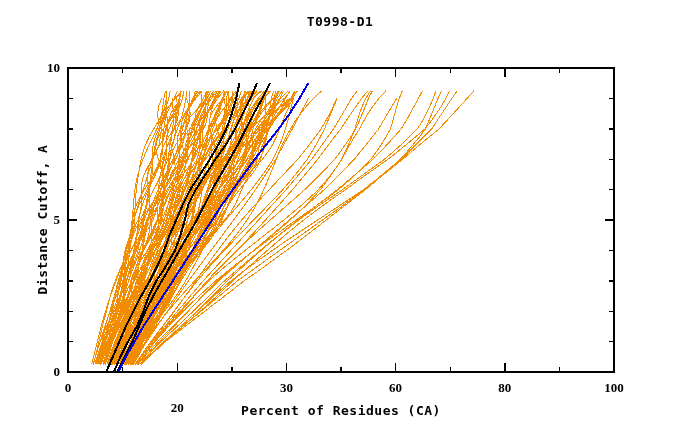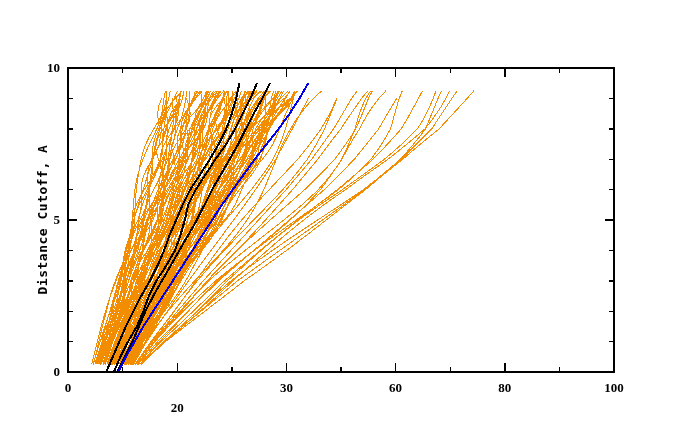--- a/index.html
+++ b/index.html
@@ -77,20 +77,21 @@
   .tick-label.y-tick {
     transform: translateY(-50%);
     text-align: right;
   }
 </style>
 </head>
 <body>
 
 <div id="figure">
 
+  <div class="chart-title">T0998-D1</div>
 
   <svg id="plot-svg" viewBox="0 0 680 440" preserveAspectRatio="none" shape-rendering="crispEdges">
     <g id="g-population">
         <path d="M93.50 364.40 L95.38 356.80 L97.15 349.20 L98.89 341.60 L100.67 334.00 L102.51 326.40 L104.42 318.80 L106.41 311.20 L108.24 303.60 L110.26 296.00 L112.59 288.40 L115.31 280.80 L118.41 273.20 L121.78 265.60 L125.18 258.00 L128.29 250.40 L130.86 242.80 L132.72 235.20 L133.87 227.60 L134.48 220.00 L134.82 212.40 L135.15 204.80 L135.65 197.20 L136.37 189.60 L137.29 182.00 L138.37 174.40 L139.64 166.80 L141.25 159.20 L143.14 151.60 L145.84 144.00 L149.44 136.40 L153.82 128.80 L158.32 121.20 L162.68 113.60 L166.30 106.00 L168.77 98.40 L170.20 90.80" fill="none" stroke="#f28c00" stroke-width="1"></path>
         <path d="M91.70 364.40 L93.66 356.80 L95.53 349.20 L97.35 341.60 L99.22 334.00 L101.17 326.40 L103.28 318.80 L105.60 311.20 L107.88 303.60 L110.41 296.00 L113.15 288.40 L116.01 280.80 L118.90 273.20 L121.71 265.60 L124.31 258.00 L126.60 250.40 L128.53 242.80 L130.08 235.20 L131.26 227.60 L132.13 220.00 L132.81 212.40 L133.42 204.80 L134.09 197.20 L134.97 189.60 L136.21 182.00 L137.92 174.40 L140.19 166.80 L143.02 159.20 L146.08 151.60 L149.54 144.00 L153.21 136.40 L156.87 128.80 L160.03 121.20 L162.73 113.60 L164.84 106.00 L166.24 98.40" fill="none" stroke="#f28c00" stroke-width="1"></path>
         <path d="M95.58 364.40 L98.09 356.80 L100.30 349.20 L102.15 341.60 L103.77 334.00 L105.45 326.40 L107.51 318.80 L110.17 311.20 L113.09 303.60 L116.19 296.00 L118.98 288.40 L121.05 280.80 L122.29 273.20 L122.98 265.60 L123.69 258.00 L125.06 250.40 L127.46 242.80 L130.81 235.20 L134.58 227.60 L137.96 220.00 L140.28 212.40 L141.28 204.80 L141.32 197.20 L141.21 189.60 L141.93 182.00 L144.14 174.40 L147.87 166.80 L152.46 159.20 L156.54 151.60 L159.34 144.00 L160.33 136.40 L159.76 128.80 L158.34 121.20 L157.64 113.60 L158.68 106.00 L161.74 98.40" fill="none" stroke="#f28c00" stroke-width="1"></path>
         <path d="M94.87 364.40 L97.04 356.80 L99.47 349.20 L102.20 341.60 L105.14 334.00 L107.98 326.40 L110.45 318.80 L112.42 311.20 L113.70 303.60 L114.85 296.00 L116.27 288.40 L118.26 280.80 L120.88 273.20 L123.87 265.60 L126.78 258.00 L129.14 250.40 L130.72 242.80 L131.67 235.20 L132.46 227.60 L133.72 220.00 L135.95 212.40 L139.24 204.80 L143.22 197.20 L147.17 189.60 L150.28 182.00 L152.10 174.40 L152.65 166.80 L152.54 159.20 L152.37 151.60 L153.25 144.00 L155.53 136.40 L158.92 128.80 L162.36 121.20 L165.13 113.60 L166.50 106.00 L166.41 98.40" fill="none" stroke="#f28c00" stroke-width="1"></path>
         <path d="M93.04 364.40 L95.35 356.80 L97.68 349.20 L100.05 341.60 L102.50 334.00 L104.98 326.40 L107.46 318.80 L109.93 311.20 L112.13 303.60 L114.28 296.00 L116.38 288.40 L118.41 280.80 L120.38 273.20 L122.29 265.60 L124.16 258.00 L126.02 250.40 L127.90 242.80 L129.81 235.20 L131.79 227.60 L133.87 220.00 L136.04 212.40 L138.31 204.80 L140.67 197.20 L143.09 189.60 L145.54 182.00 L147.98 174.40 L150.39 166.80 L152.71 159.20 L154.63 151.60 L156.41 144.00 L158.06 136.40 L159.58 128.80 L160.73 121.20 L161.82 113.60 L162.88 106.00 L163.98 98.40 L165.50 90.80" fill="none" stroke="#f28c00" stroke-width="1"></path>
         <path d="M96.71 364.40 L99.42 356.80 L102.10 349.20 L104.50 341.60 L106.51 334.00 L108.12 326.40 L109.60 318.80 L111.35 311.20 L113.45 303.60 L116.26 296.00 L119.56 288.40 L122.88 280.80 L125.71 273.20 L127.71 265.60 L128.94 258.00 L129.84 250.40 L131.04 242.80 L133.09 235.20 L136.15 227.60 L139.91 220.00 L143.65 212.40 L146.54 204.80 L148.08 197.20 L148.30 189.60 L147.83 182.00 L147.69 174.40 L148.82 166.80 L151.68 159.20 L155.70 151.60 L160.30 144.00 L164.31 136.40 L166.82 128.80 L167.34 121.20 L166.68 113.60 L165.99 106.00 L166.46 98.40" fill="none" stroke="#f28c00" stroke-width="1"></path>
         <path d="M93.39 364.40 L95.45 356.80 L97.70 349.20 L100.27 341.60 L103.29 334.00 L106.61 326.40 L110.03 318.80 L113.25 311.20 L115.79 303.60 L117.82 296.00 L119.44 288.40 L120.88 280.80 L122.38 273.20 L124.10 265.60 L125.99 258.00 L127.85 250.40 L129.45 242.80 L130.63 235.20 L131.50 227.60 L132.41 220.00 L133.84 212.40 L136.25 204.80 L139.82 197.20 L144.38 189.60 L149.37 182.00 L154.09 174.40 L157.93 166.80 L160.56 159.20 L161.80 151.60 L162.41 144.00 L162.95 136.40 L163.85 128.80 L164.92 121.20 L166.11 113.60 L166.92 106.00 L166.96 98.40 L166.52 90.80" fill="none" stroke="#f28c00" stroke-width="1"></path>
@@ -278,16 +279,17 @@
       <div class="tick-label x-tick" style="left: 177.2px; top: 380px; margin-top: 20px;">20</div>
       <div class="tick-label x-tick" style="left: 286.4px; top: 380px;">30</div>
       <div class="tick-label x-tick" style="left: 395.6px; top: 380px;">60</div>
       <div class="tick-label x-tick" style="left: 504.8px; top: 380px;">80</div>
       <div class="tick-label x-tick" style="left: 614px; top: 380px;">100</div>
       <div class="tick-label y-tick" style="left: 40px; top: 372px; width: 20px;">0</div>
       <div class="tick-label y-tick" style="left: 40px; top: 220px; width: 20px;">5</div>
       <div class="tick-label y-tick" style="left: 40px; top: 68px; width: 20px;">10</div>
     </div>
 
+  <div class="x-axis-title">Percent of Residues (CA)</div>
 
   <div class="y-axis-title">Distance Cutoff, A</div>
 
 </div>
 
 </body></html>

